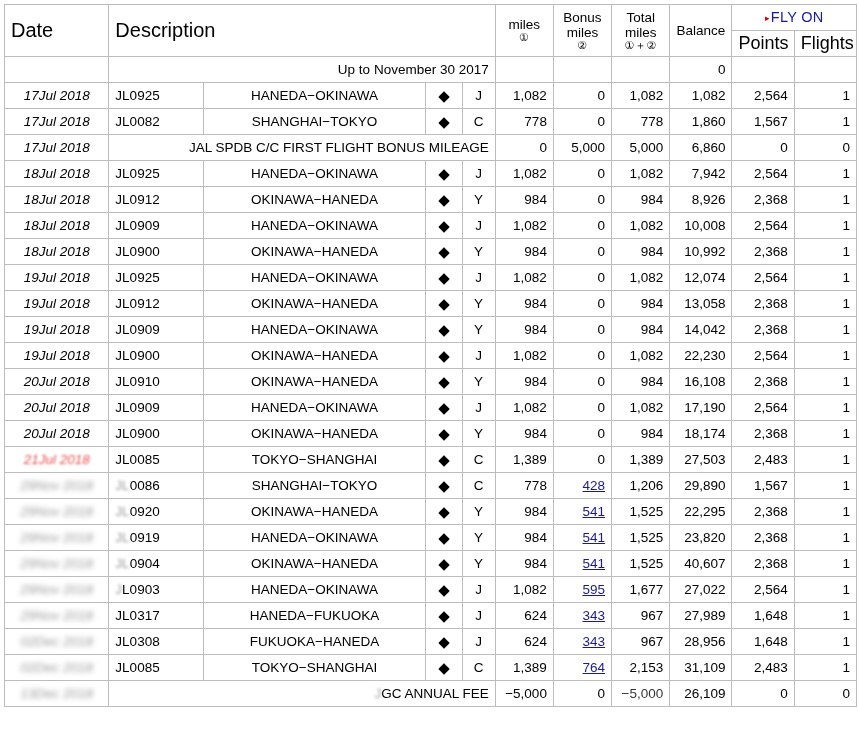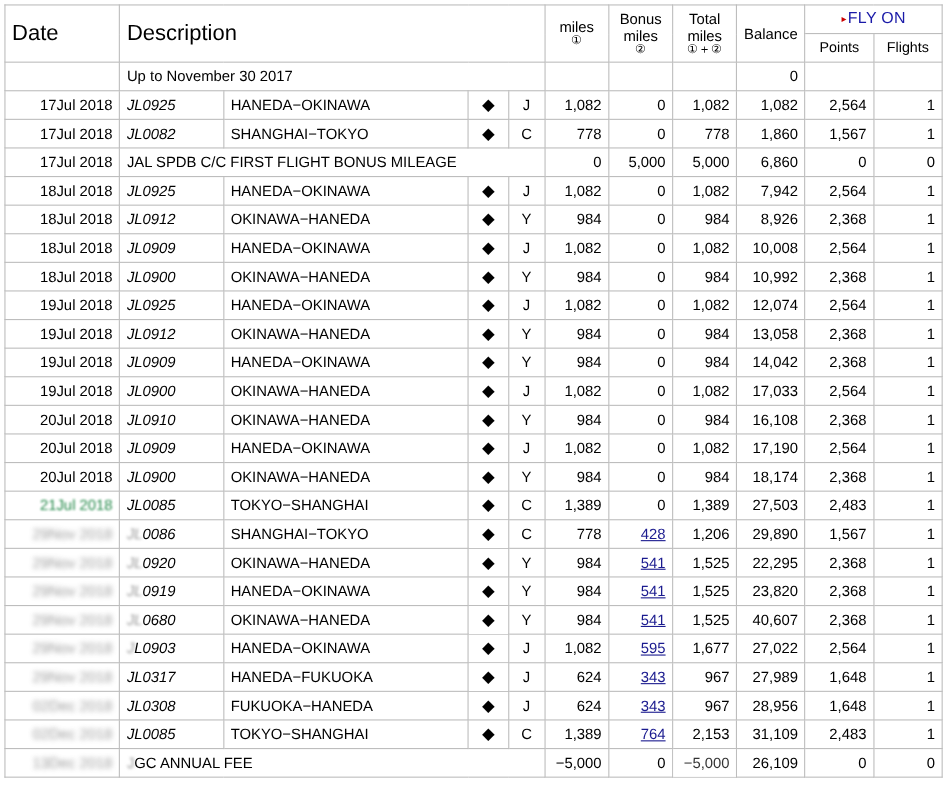--- a/index.html
+++ b/index.html
@@ -71,48 +71,48 @@
     letter-spacing: 0.3px;
     height: 30px;
   }
   .tri {
     color: #cc0000;
     font-size: 9px;
     vertical-align: 1px;
     margin-right: 1px;
   }
   th.hd-sub {
-    font-size: 13px;
+    font-size: 18px;
     height: 30px;
   }
 
   
-  td.c-date  { text-align: right;   padding-left: 8px; }
-  td.c-fl    { text-align: left;   padding-left: 8px; font-style: italic; }
-  td.c-route { text-align: left;   padding-left: 8px; }
+  td.c-date  { text-align: center;   padding-left: 8px; font-style: italic; }
+  td.c-fl    { text-align: left;   padding-left: 8px; }
+  td.c-route { text-align: center;   padding-left: 8px; }
   td.c-dia   { text-align: center; padding: 0; font-size: 15px; line-height: 1; }
   td.c-cls   { text-align: center; padding: 0; }
   td.c-num   { text-align: right;  padding-right: 7px; }
-  td.c-note  { text-align: left;   padding-left: 8px; }
+  td.c-note  { text-align: right;   padding-left: 8px; }
 
   a.bonus-link {
     color: #1b1b8f;
     text-decoration: underline;
     margin-top: 16px;
   }
 
   
   .faded-date {
     color: #8a8a8a;
     filter: blur(2.6px);
     opacity: 0.85;
   }
   .faded-date.lite {
     filter: blur(0.9px);
-    color: #15803d;
+    color: #ef4444;
     opacity: 0.95;
   }
   .faded-pre {
     color: #9a9a9a;
     filter: blur(1.6px);
     display: inline-block;
   }
   .faded-soft {
     filter: blur(0.7px);
     opacity: 0.8;
@@ -305,21 +305,21 @@
         </tr>
         <tr>
           <td class="c-date"><span>19Jul 2018</span></td>
           <td class="c-fl">JL0900</td>
           <td class="c-route">OKINAWA−HANEDA</td>
           <td class="c-dia">◆</td>
           <td class="c-cls">J</td>
           <td class="c-num">1,082</td>
           <td class="c-num">0</td>
           <td class="c-num">1,082</td>
-          <td class="c-num">17,033</td>
+          <td class="c-num">22,230</td>
           <td class="c-num">2,564</td>
           <td class="c-num">1</td>
         </tr>
         <tr>
           <td class="c-date"><span>20Jul 2018</span></td>
           <td class="c-fl">JL0910</td>
           <td class="c-route">OKINAWA−HANEDA</td>
           <td class="c-dia">◆</td>
           <td class="c-cls">Y</td>
           <td class="c-num">984</td>
@@ -402,21 +402,21 @@
           <td class="c-cls">Y</td>
           <td class="c-num">984</td>
           <td class="c-num"><a class="bonus-link" href="#">541</a></td>
           <td class="c-num">1,525</td>
           <td class="c-num">23,820</td>
           <td class="c-num">2,368</td>
           <td class="c-num">1</td>
         </tr>
         <tr>
           <td class="c-date"><span class="faded-date">29Nov 2018</span></td>
-          <td class="c-fl"><span class="faded-pre">JL</span><span>0680</span></td>
+          <td class="c-fl"><span class="faded-pre">JL</span><span>0904</span></td>
           <td class="c-route">OKINAWA−HANEDA</td>
           <td class="c-dia dia-soft">◆</td>
           <td class="c-cls">Y</td>
           <td class="c-num">984</td>
           <td class="c-num"><a class="bonus-link" href="#">541</a></td>
           <td class="c-num">1,525</td>
           <td class="c-num">40,607</td>
           <td class="c-num">2,368</td>
           <td class="c-num">1</td>
         </tr>

